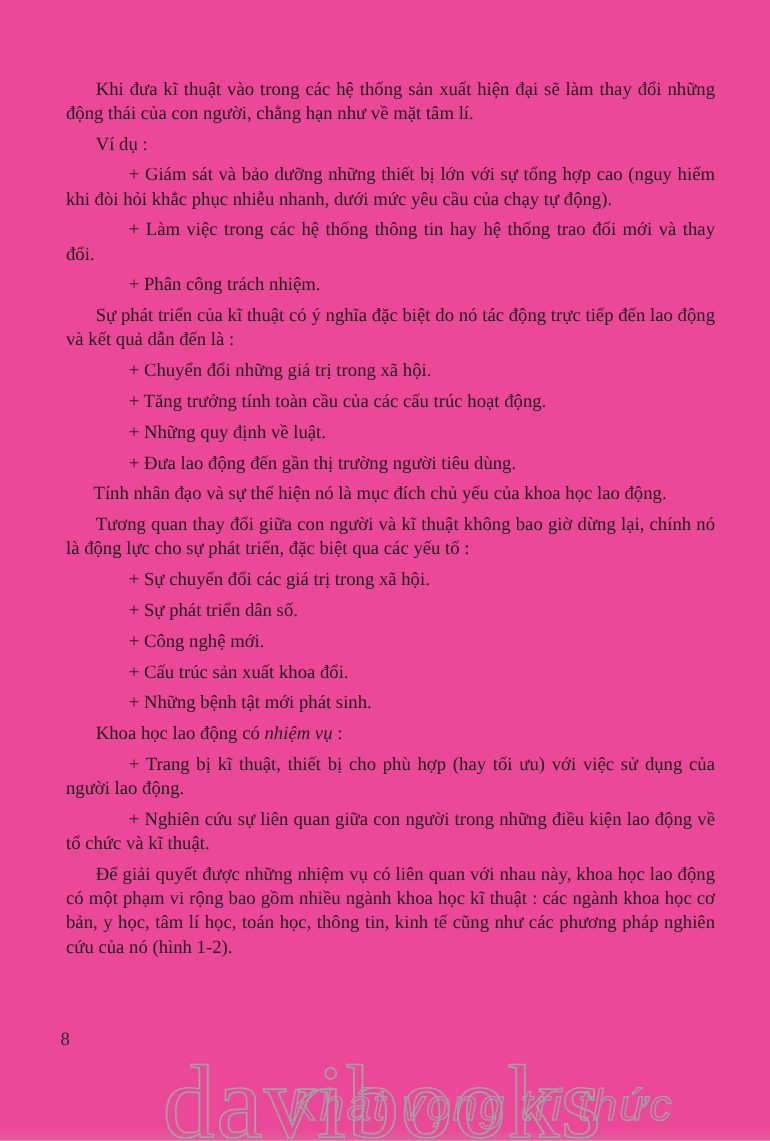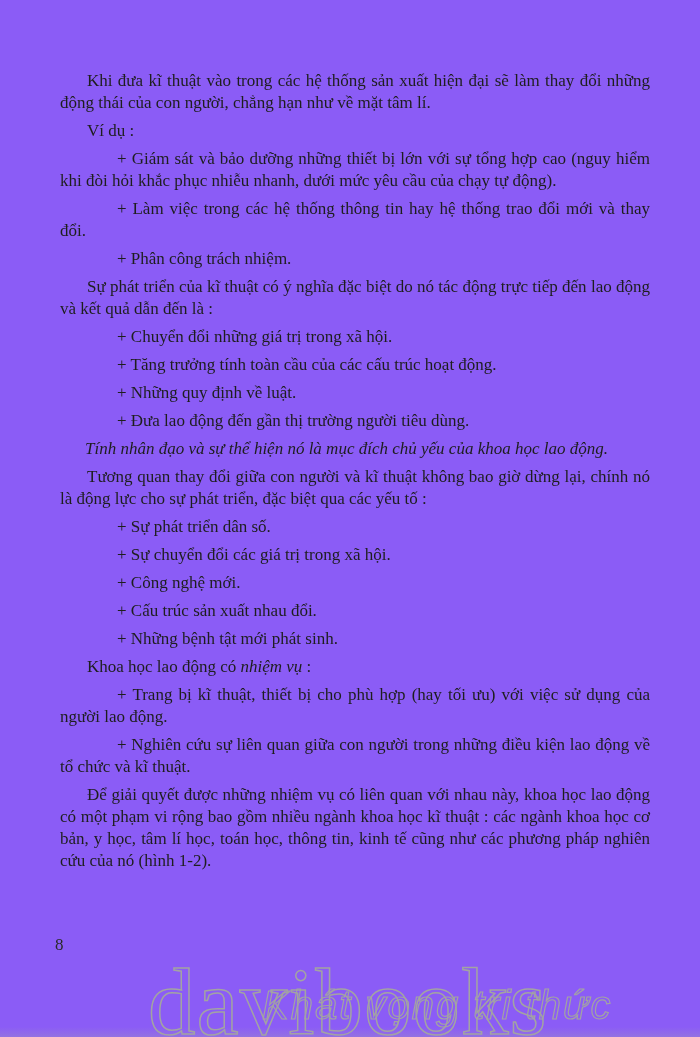--- a/index.html
+++ b/index.html
@@ -5,35 +5,35 @@
   html, body { margin: 0; padding: 0; }
   body {
     width: 700px; height: 1037px;
     background: #fdfdfc;
     position: relative;
     overflow: hidden;
     font-family: "Liberation Serif", "DejaVu Serif", serif;
   }
   .page {
     position: absolute; inset: 0;
-    background: #8b5cf6;
+    background: #ec4899;
   }
   .text-block {
     position: absolute;
     left: 60px; top: 70px; width: 590px;
     color: #1e1e1e;
     font-size: 17px;
     line-height: 22px;
     text-align: justify;
     z-index: 2;
   }
   .text-block p { margin: 0 0 6px 0; }
   .para        { text-indent: 27px; }
   .bullet      { text-indent: 57px; }
-  .para-italic { text-indent: 25px; font-style: italic; }
+  .para-italic { text-indent: 25px; }
   .page-number {
     position: absolute;
     left: 55px; top: 935px;
     font-size: 17px;
     color: #2a2a2a;
     z-index: 2;
   }
   .watermark {
     position: absolute;
     z-index: 1;
@@ -75,24 +75,24 @@
       <p class="bullet">+ Giám sát và bảo dưỡng những thiết bị lớn với sự tổng hợp cao (nguy hiểm khi đòi hỏi khắc phục nhiễu nhanh, dưới mức yêu cầu của chạy tự động).</p>
       <p class="bullet">+ Làm việc trong các hệ thống thông tin hay hệ thống trao đổi mới và thay đổi.</p>
       <p class="bullet">+ Phân công trách nhiệm.</p>
       <p class="para">Sự phát triển của kĩ thuật có ý nghĩa đặc biệt do nó tác động trực tiếp đến lao động và kết quả dẫn đến là :</p>
       <p class="bullet">+ Chuyển đổi những giá trị trong xã hội.</p>
       <p class="bullet">+ Tăng trưởng tính toàn cầu của các cấu trúc hoạt động.</p>
       <p class="bullet">+ Những quy định về luật.</p>
       <p class="bullet">+ Đưa lao động đến gần thị trường người tiêu dùng.</p>
       <p class="para-italic">Tính nhân đạo và sự thể hiện nó là mục đích chủ yếu của khoa học lao động.</p>
       <p class="para">Tương quan thay đổi giữa con người và kĩ thuật không bao giờ dừng lại, chính nó là động lực cho sự phát triển, đặc biệt qua các yếu tố :</p>
+      <p class="bullet">+ Sự chuyển đổi các giá trị trong xã hội.</p>
       <p class="bullet">+ Sự phát triển dân số.</p>
-      <p class="bullet">+ Sự chuyển đổi các giá trị trong xã hội.</p>
       <p class="bullet">+ Công nghệ mới.</p>
-      <p class="bullet">+ Cấu trúc sản xuất nhau đổi.</p>
+      <p class="bullet">+ Cấu trúc sản xuất khoa đổi.</p>
       <p class="bullet">+ Những bệnh tật mới phát sinh.</p>
       <p class="para"><span>Khoa học lao động có </span><em>nhiệm vụ</em><span> :</span></p>
       <p class="bullet">+ Trang bị kĩ thuật, thiết bị cho phù hợp (hay tối ưu) với việc sử dụng của người lao động.</p>
       <p class="bullet">+ Nghiên cứu sự liên quan giữa con người trong những điều kiện lao động về tổ chức và kĩ thuật.</p>
       <p class="para">Để giải quyết được những nhiệm vụ có liên quan với nhau này, khoa học lao động có một phạm vi rộng bao gồm nhiều ngành khoa học kĩ thuật : các ngành khoa học cơ bản, y học, tâm lí học, toán học, thông tin, kinh tế cũng như các phương pháp nghiên cứu của nó (hình 1-2).</p>
     </div>
 
   <div class="watermark watermark-brand">davibooks</div>
 
   <div class="watermark watermark-slogan">Khát vọng tri thức</div>

